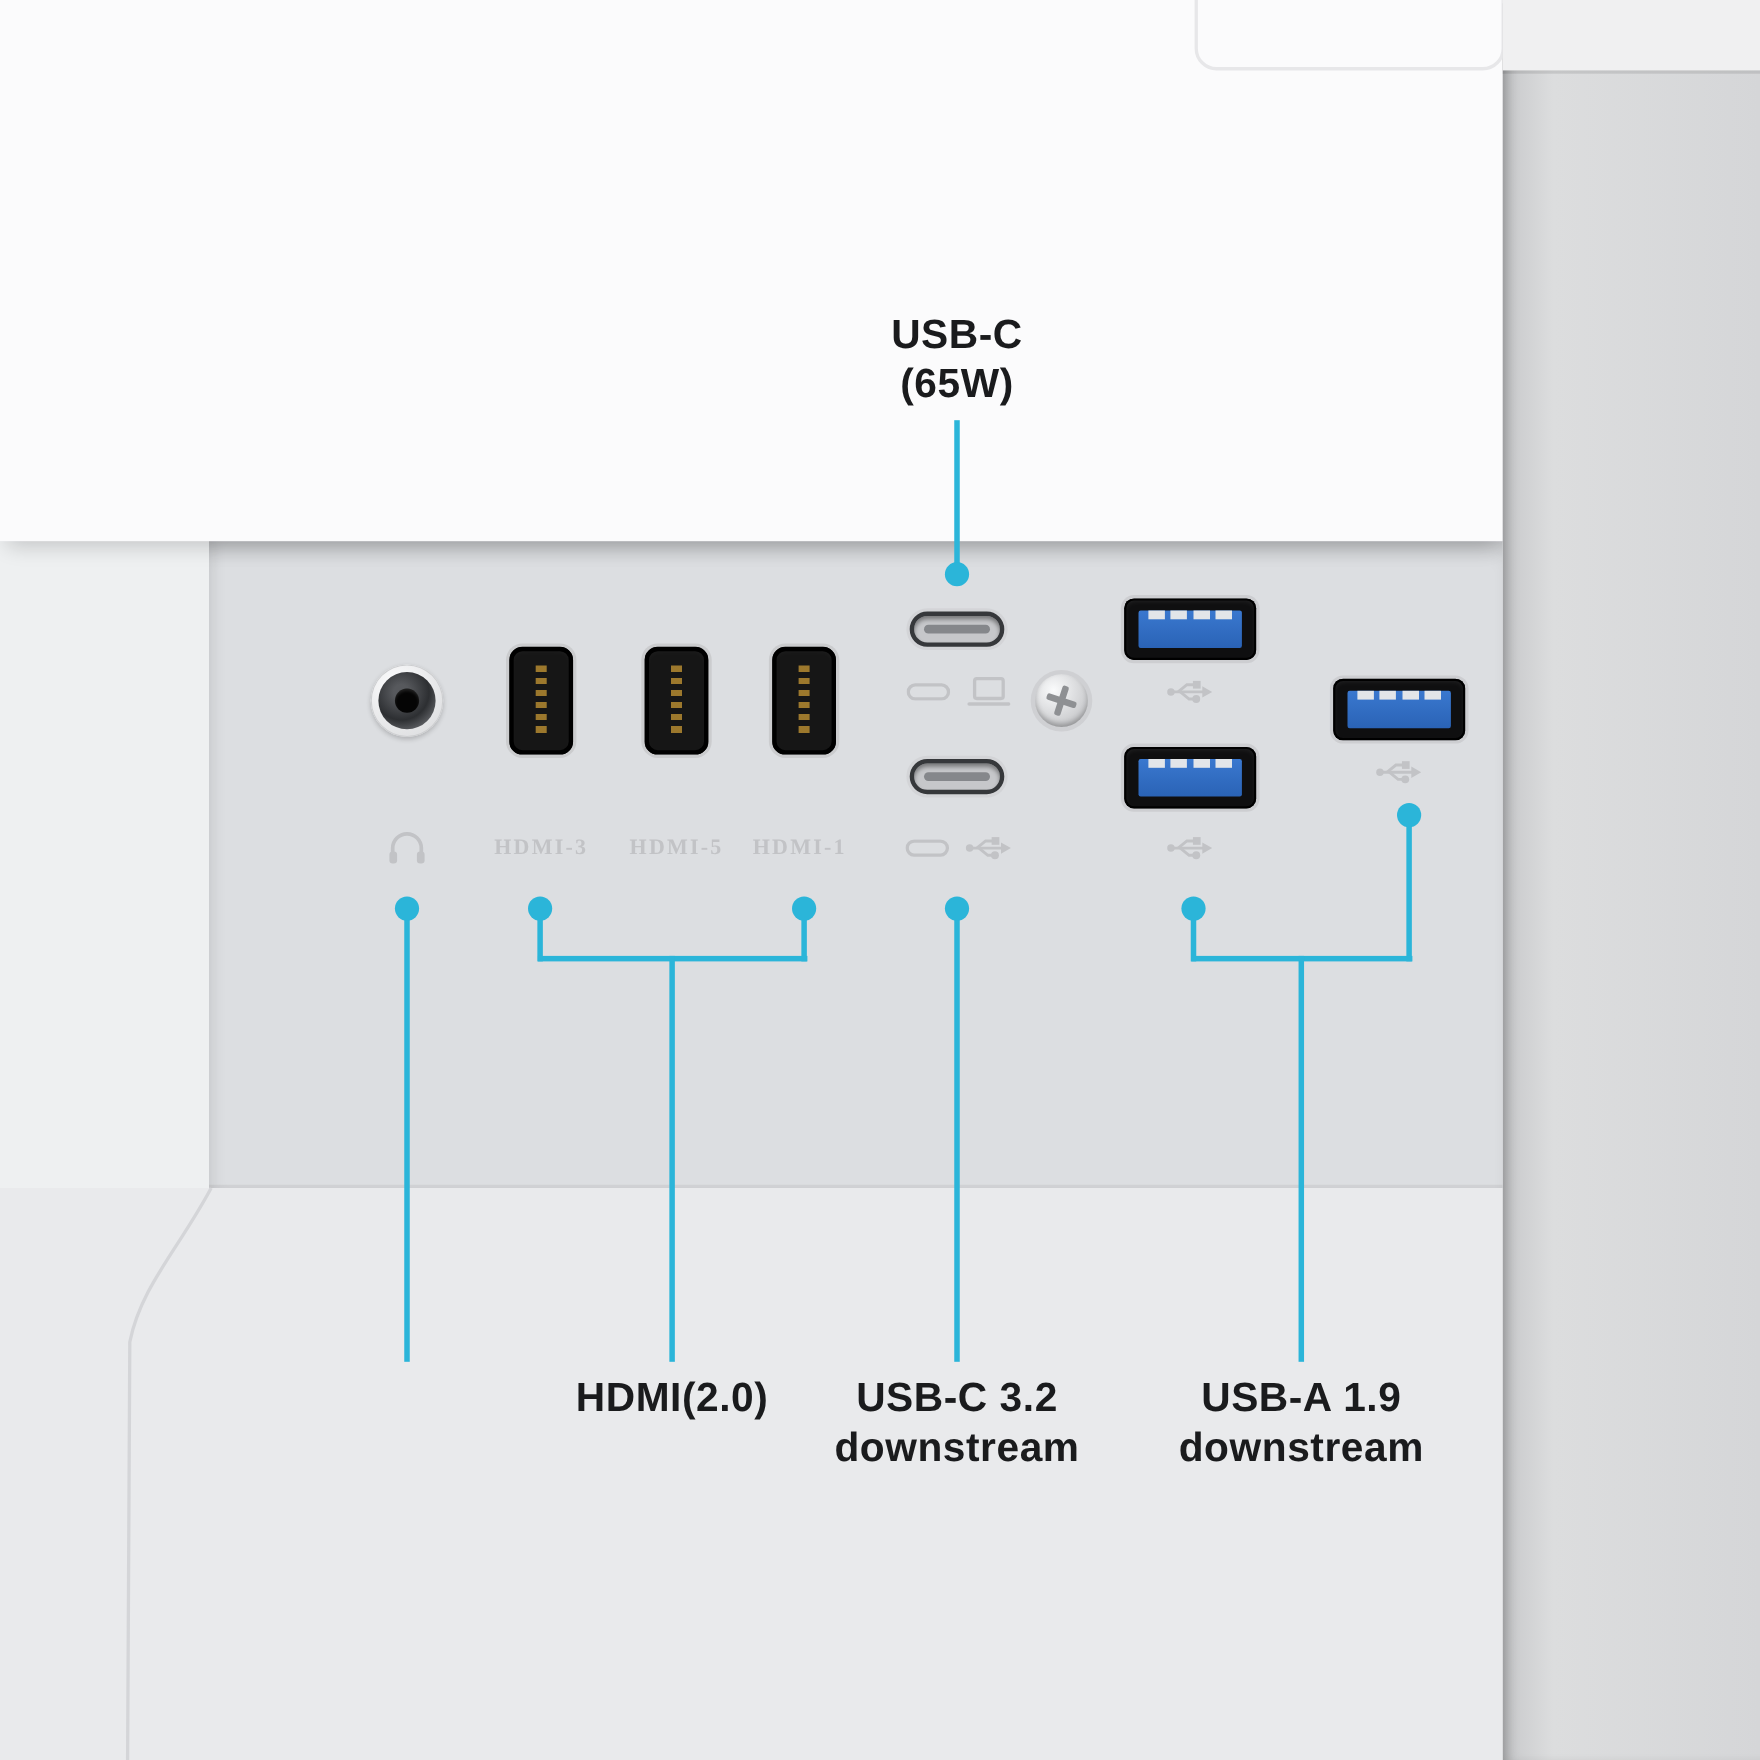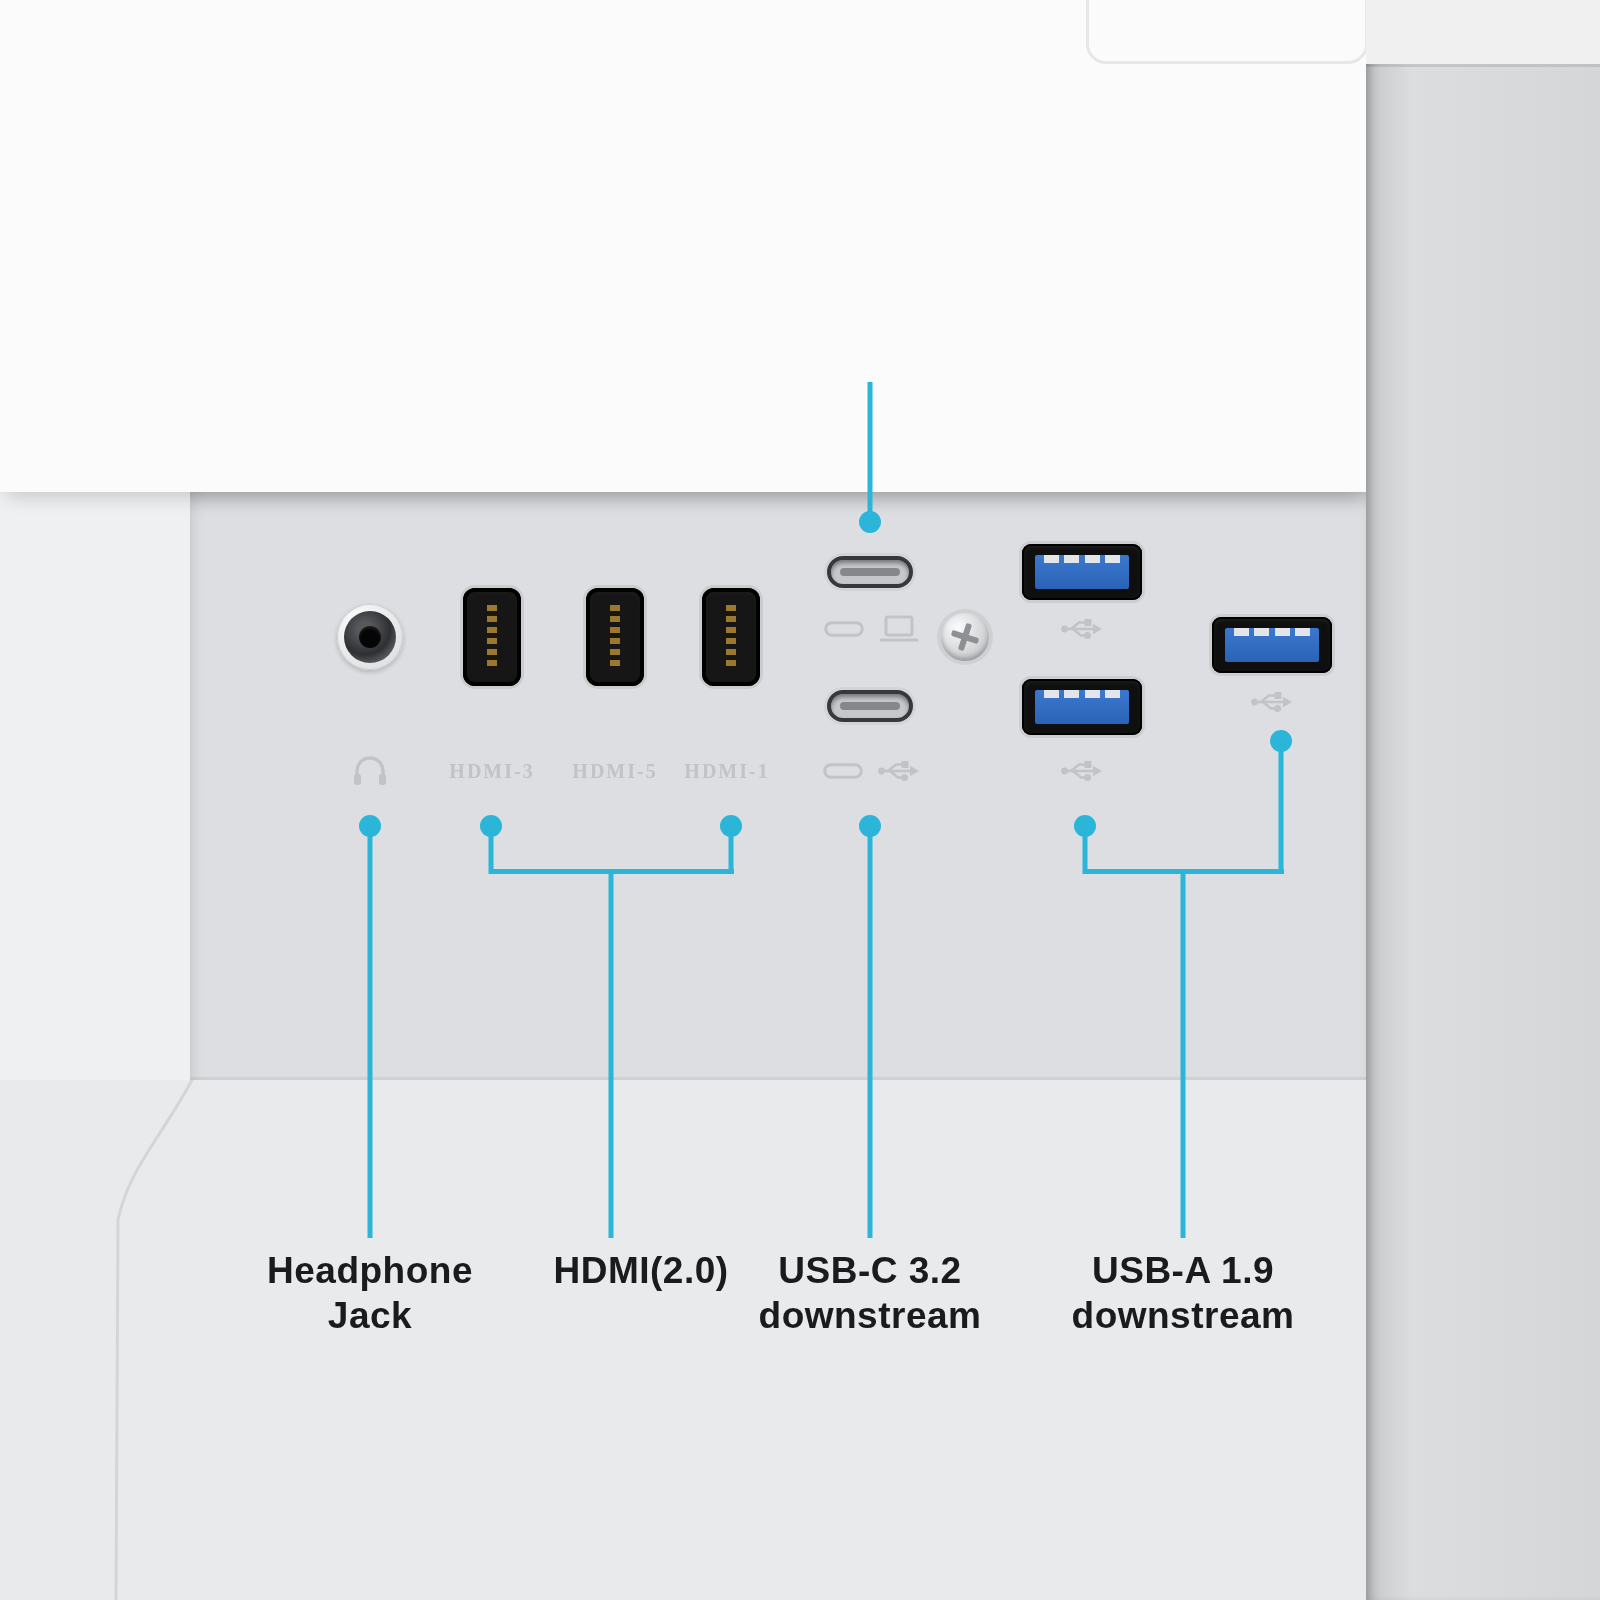--- a/index.html
+++ b/index.html
@@ -284,37 +284,37 @@
       <path d="M4 13 H34" stroke="currentColor" stroke-width="2.6" fill="none"></path>
       <path d="M11 13 L19 6.5 H25" stroke="currentColor" stroke-width="2.6" fill="none"></path>
       <path d="M13 13 L21 19.5 H27" stroke="currentColor" stroke-width="2.6" fill="none"></path>
       <circle cx="4.5" cy="13" r="3.4" fill="currentColor"></circle>
       <rect x="24.5" y="3" width="7" height="7" fill="currentColor"></rect>
       <circle cx="27.5" cy="19.5" r="3.6" fill="currentColor"></circle>
       <path d="M33 7.8 L42 13 L33 18.2 Z" fill="currentColor"></path>
     </svg>
   </div>
 
+  <div class="callout-label" style="left:870px;top:281px">
+    <div>USB-C</div>
+    <div>(65W)</div>
+  </div>
   <div class="cline-v" style="left:870px;top:382px;height:130px"></div>
   <div class="cdot" style="left:870px;top:522px"></div>
 
   <div class="cdot" style="left:370px;top:826px"></div>
   <div class="cline-v" style="left:370px;top:826px;height:412px"></div>
-  <div class="callout-label" style="left:370px;top:1248px">
-    <div>Headphone</div>
-    <div>Jack</div>
-  </div>
 
   <div class="cdot" style="left:491px;top:826px"></div>
   <div class="cdot" style="left:731px;top:826px"></div>
   <div class="cline-v" style="left:491px;top:826px;height:48px"></div>
   <div class="cline-v" style="left:731px;top:826px;height:48px"></div>
   <div class="cline-h" style="left:488.5px;top:869px;width:245px"></div>
   <div class="cline-v" style="left:611px;top:869px;height:369px"></div>
-  <div class="callout-label" style="left:641px;top:1248px">
+  <div class="callout-label" style="left:611px;top:1248px">
     <div>HDMI(2.0)</div>
   </div>
 
   <div class="cdot" style="left:870px;top:826px"></div>
   <div class="cline-v" style="left:870px;top:826px;height:412px"></div>
   <div class="callout-label" style="left:870px;top:1248px">
     <div>USB-C 3.2</div>
     <div>downstream</div>
   </div>
 

